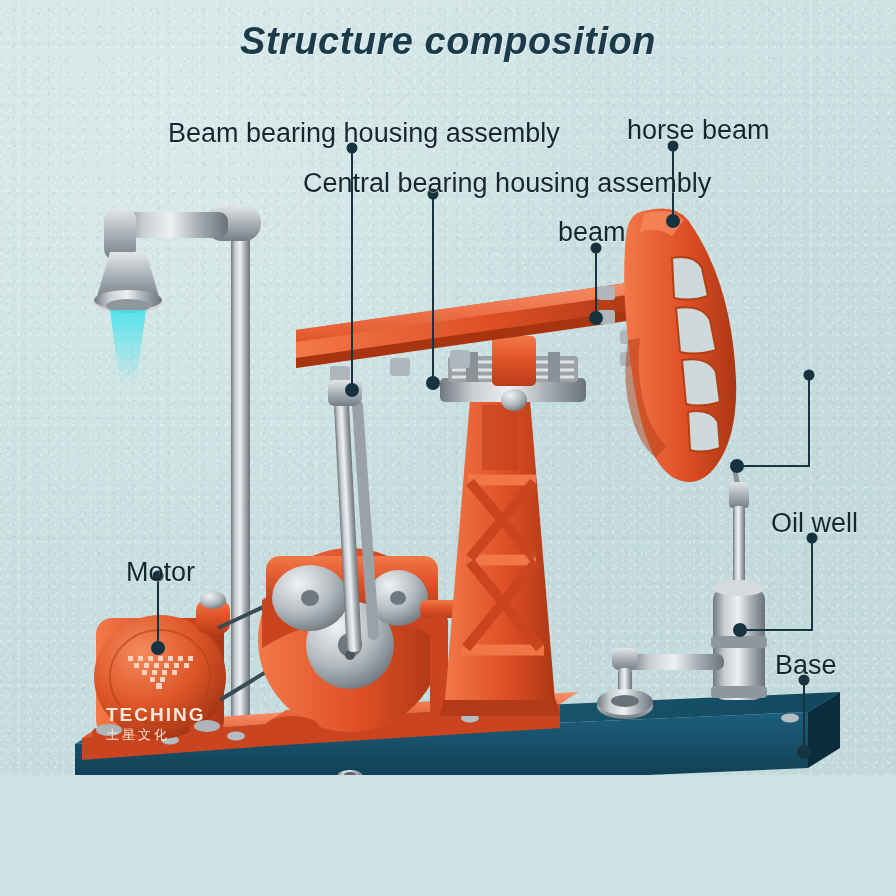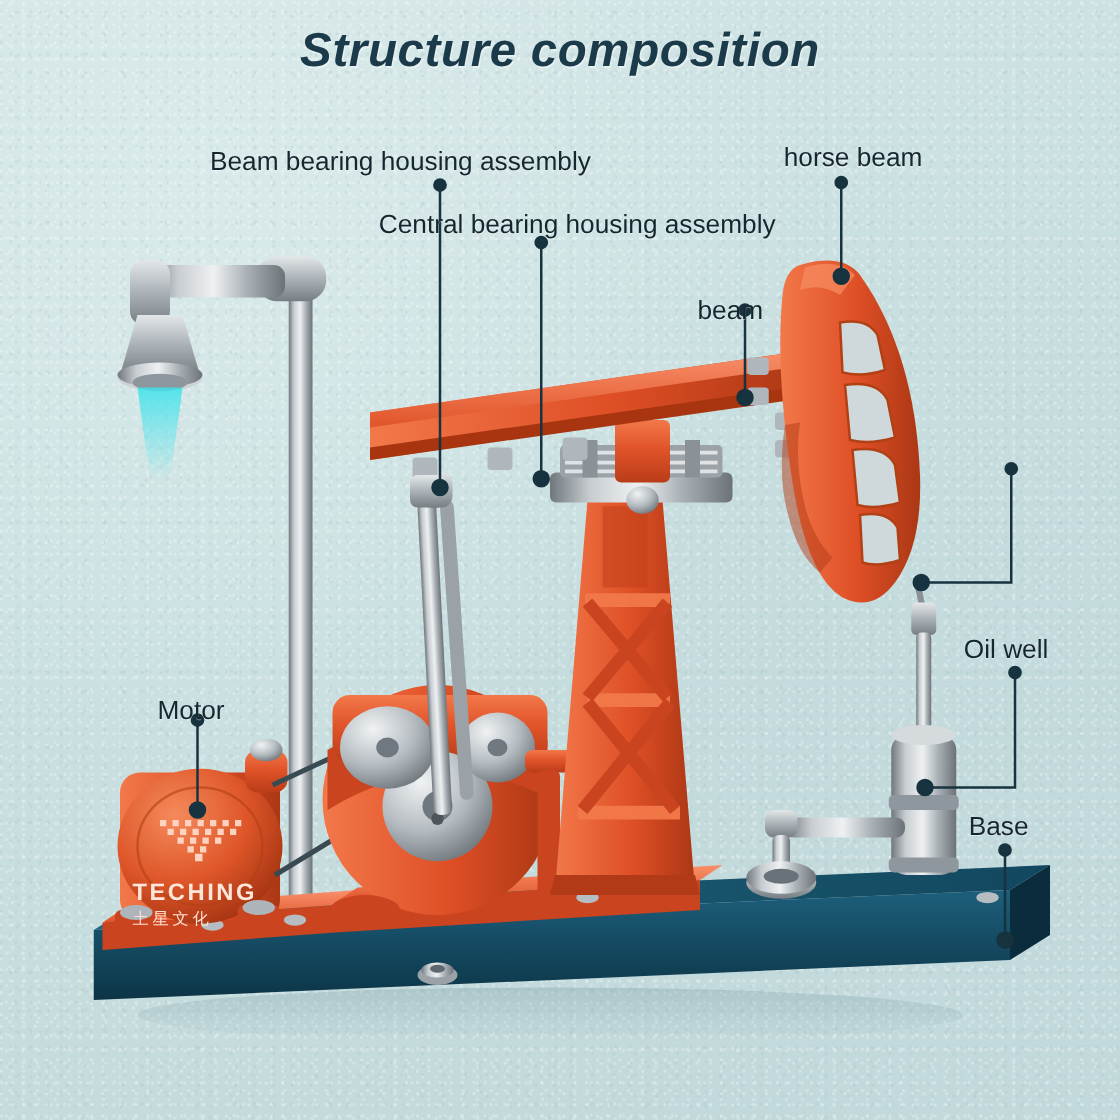--- a/index.html
+++ b/index.html
@@ -2,21 +2,21 @@
 <html><head>
 <meta charset="utf-8">
 <style>
   html,body{margin:0;padding:0;}
   body{
     width:896px;height:896px;overflow:hidden;
     font-family:"Liberation Sans", sans-serif;
     background:#cfe2e3;
   }
   #stage{
-    position:relative;width:896px;height:896px;overflow:hidden;
+    position:relative;width:896px;height:775px;overflow:hidden;
     background:
       radial-gradient(circle at 18% 14%, #d9eaea 0%, rgba(217,234,234,0) 46%),
       radial-gradient(circle at 86% 78%, #c3dadc 0%, rgba(195,218,220,0) 55%),
       linear-gradient(160deg,#d2e4e5 0%,#c9dfe0 48%,#c1d8da 100%);
   }
   
   #texture{
     position:absolute;inset:0;pointer-events:none;opacity:.55;
     background-image:
       radial-gradient(circle at 12% 22%, rgba(255,255,255,.55) 0 1px, transparent 1.6px),
@@ -27,21 +27,21 @@
       radial-gradient(circle at 5% 80%, rgba(150,180,184,.3) 0 1px, transparent 1.7px);
     background-size:9px 9px,13px 13px,11px 11px,15px 15px,17px 17px,12px 12px;
   }
   #title{
     position:absolute;left:0;right:0;top:20px;text-align:center;
     font-size:38px;font-style:italic;font-weight:bold;
     letter-spacing:.5px;color:#1b3b4b;
     text-shadow:1px 1px 0 rgba(255,255,255,.45);
   }
   .lbl{
-    position:absolute;color:#16262f;font-size:21px;white-space:nowrap;
+    position:absolute;color:#16262f;font-size:27px;white-space:nowrap;
     text-shadow:0 1px 0 rgba(255,255,255,.4);
   }
   #svg-art,#svg-leaders{position:absolute;inset:0;width:896px;height:896px;}
   #svg-leaders{pointer-events:none;}
 </style>
 </head>
 <body>
 
 <div id="stage">
 
@@ -313,21 +313,21 @@
         <circle cx="804" cy="752" r="6" fill="#17333f"></circle>
         <path d="M158,576 L158,648" fill="none" stroke="#17333f" stroke-width="2"></path>
         <circle cx="158" cy="576" r="4.5" fill="#17333f"></circle>
         <circle cx="158" cy="648" r="6" fill="#17333f"></circle>
       </g>
   </svg>
 
   <div class="lbl" style="left:168px;top:118px;">Beam bearing housing assembly</div>
   <div class="lbl" style="left:303px;top:168px;">Central bearing housing assembly</div>
   <div class="lbl" style="left:627px;top:115px;">horse beam</div>
-  <div class="lbl" style="left:558px;top:217px;margin-top:20px;">beam</div>
+  <div class="lbl" style="left:558px;top:217px;">beam</div>
   <div class="lbl" style="left:771px;top:508px;">Oil well</div>
   <div class="lbl" style="left:775px;top:650px;">Base</div>
   <div class="lbl" style="left:126px;top:545px;margin-top:12px;">Motor</div>
 
   <div style="position:absolute;left:106px;top:704px;width:110px;color:#ffe6da;font-size:19px;font-weight:bold;letter-spacing:2px;">TECHING</div>
   <div style="position:absolute;left:106px;top:726px;width:110px;color:#ffe0d2;font-size:13px;letter-spacing:3px;">土星文化</div>
 
 </div>
 
 </body></html>

